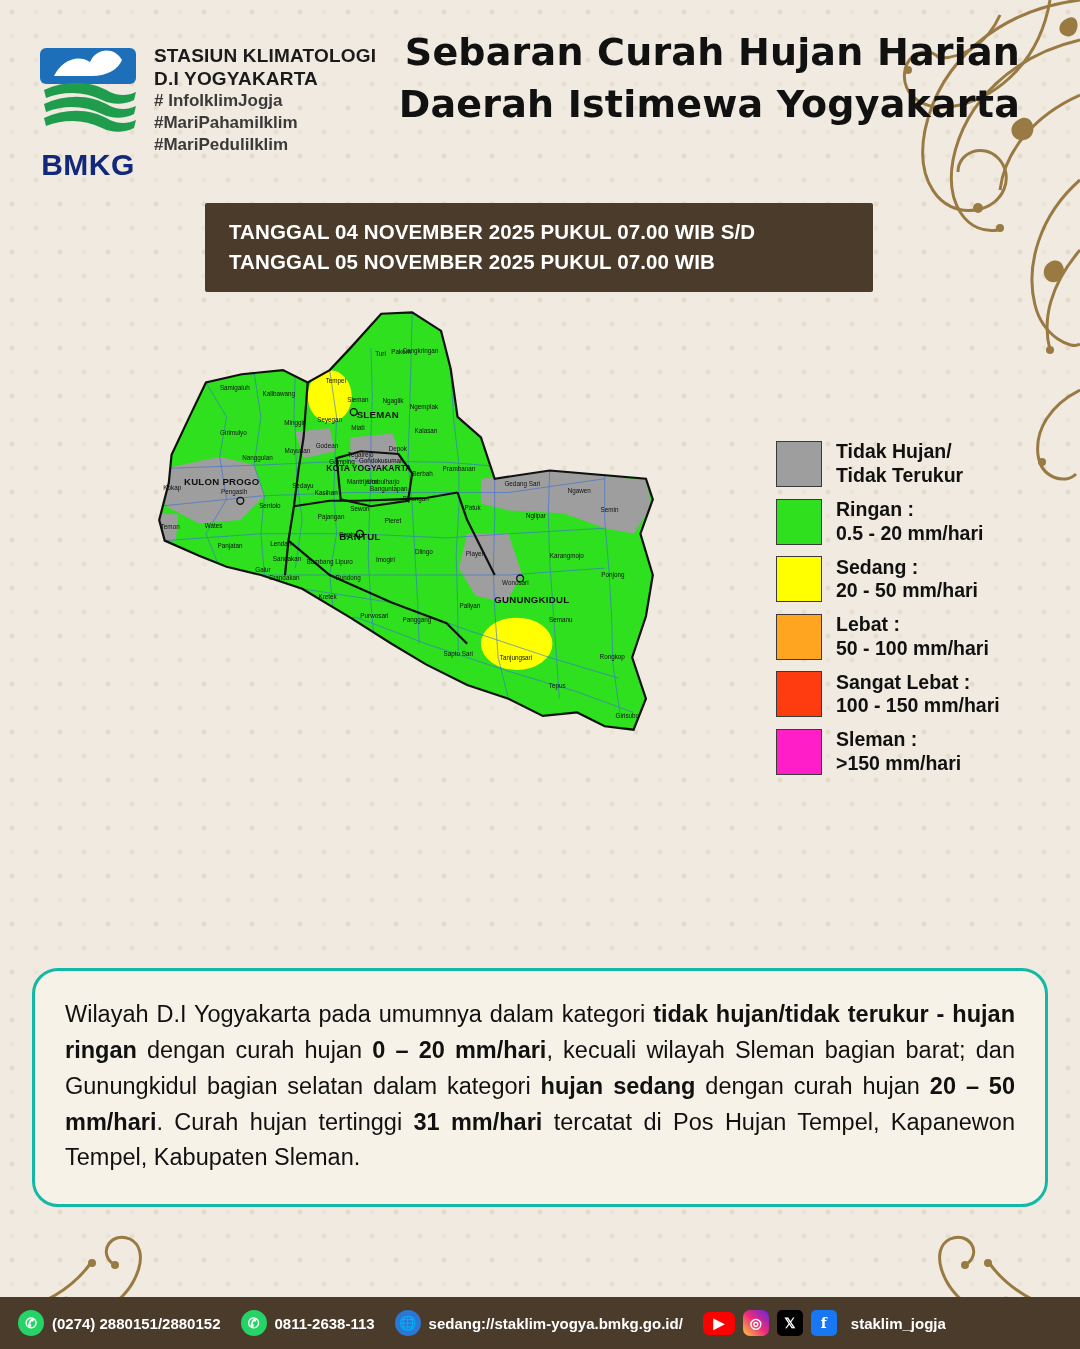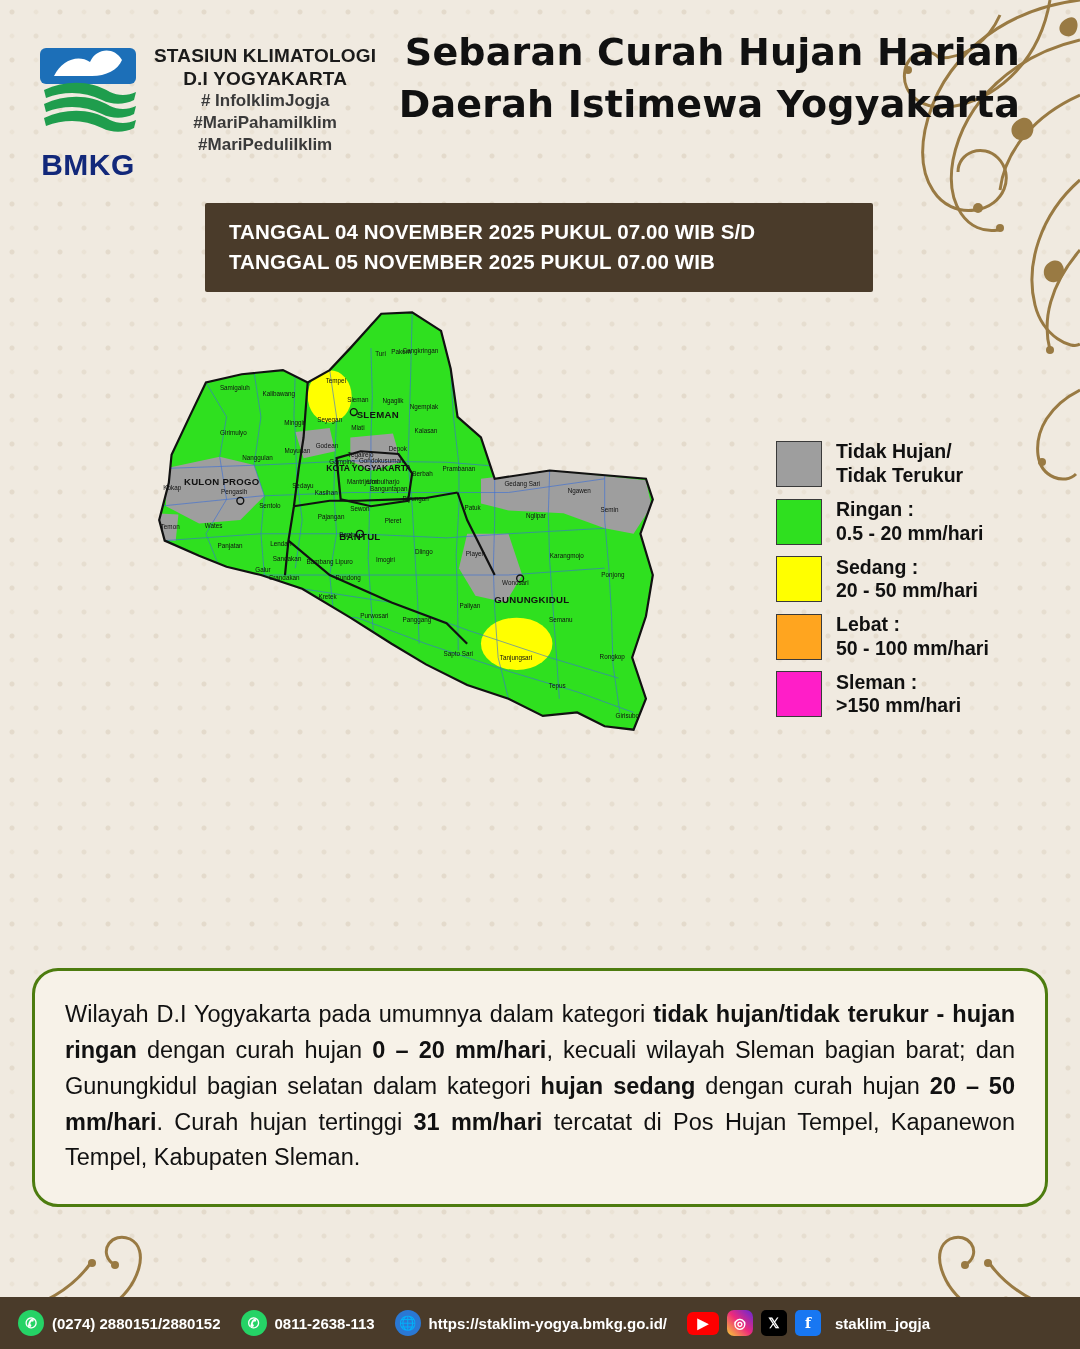--- a/index.html
+++ b/index.html
@@ -32,21 +32,21 @@
   .orn-tr{ right:0; top:0; }
   .orn-bl{ left:0; bottom:0; }
   .orn-br{ right:0; bottom:0; }
 
   
   .header{ position:relative; height:195px; }
   .logo-block{
     position:absolute; left:36px; top:30px; display:flex; gap:14px; align-items:flex-start;
   }
   .logo-mark{ width:104px; }
-  .logo-text{ padding-top:14px;text-align:center; }
+  .logo-text{ padding-top:14px; }
   .logo-text .l1{ font-size:19px; font-weight:bold; color:#1b1b1b; letter-spacing:.2px; line-height:1.22; }
   .logo-text .tag{ font-size:17px; font-weight:bold; color:#3a3a3a; line-height:1.28; }
   .bmkg-word{ font-size:30px; font-weight:bold; color:#12287a; letter-spacing:.5px; text-align:center; margin-top:4px;}
 
   .title-block{ position:absolute; right:60px; top:26px; text-align:right; width:640px; }
   .title-line{
     font-family:"DejaVu Sans", sans-serif;
     font-weight:bold; font-size:38px; color:#111; line-height:1.38; letter-spacing:.2px;
   }
 
@@ -64,21 +64,21 @@
   .mlabel.kab{ font-size:14px; font-weight:bold; letter-spacing:.4px; }
   .mlabel.kota{ font-size:12.5px; font-weight:bold; }
 
   .legend{ position:absolute; right:32px; top:140px; width:272px; }
   .legend-row{ display:flex; align-items:center; gap:14px; margin-bottom:10px; }
   .swatch{ width:46px; height:46px; flex:0 0 46px; border:1px solid #3a3a3a; }
   .legend-txt{ font-size:19.5px; font-weight:bold; color:#111; line-height:1.22; }
 
   
   .narrative{
-    margin:8px 32px 0 32px; background:#f7f2e8; border:3px solid #4d7c0f;
+    margin:8px 32px 0 32px; background:#f7f2e8; border:3px solid #14b8a6;
     border-radius:26px; padding:26px 30px 28px 30px;
   }
   .narrative p{
     margin:0; font-size:23.5px; line-height:1.52; color:#111; text-align:justify;
   }
   .narrative b{ font-weight:bold; }
 
   
   .footer{
     position:absolute; left:0; bottom:0; width:1080px; height:52px;
@@ -355,20 +355,27 @@
         </div>
       </div>
       <div class="legend-row">
         <div class="swatch" style="background:#ffa51f"></div>
         <div class="legend-txt">
           <div>Lebat    :</div>
           <div>50 - 100 mm/hari</div>
         </div>
       </div>
       <div class="legend-row">
+        <div class="swatch" style="background:#ff3c10"></div>
+        <div class="legend-txt">
+          <div>Sangat Lebat :</div>
+          <div>100 - 150 mm/hari</div>
+        </div>
+      </div>
+      <div class="legend-row">
         <div class="swatch" style="background:#ff1ec8"></div>
         <div class="legend-txt">
           <div>Sleman :</div>
           <div>&gt;150 mm/hari</div>
         </div>
       </div>
     </div>
   </div>
 
   <div class="narrative">
@@ -381,21 +388,21 @@
   <div class="f-item sep">
     <span class="ico call">✆</span>
     <span>(0274) 2880151/2880152</span>
   </div>
   <div class="f-item sep">
     <span class="ico wa">✆</span>
     <span>0811-2638-113</span>
   </div>
   <div class="f-item sep">
     <span class="ico web">🌐</span>
-    <span>https://staklim-yogya.bmkg.go.id/</span>
+    <span>sedang://staklim-yogya.bmkg.go.id/</span>
   </div>
   <div class="f-item">
     <span class="ico yt">▶</span>
     <span class="ico ig">◎</span>
     <span class="ico x">𝕏</span>
     <span class="ico fb">f</span>
     <span class="handle">staklim_jogja</span>
   </div>
 </div>
 

